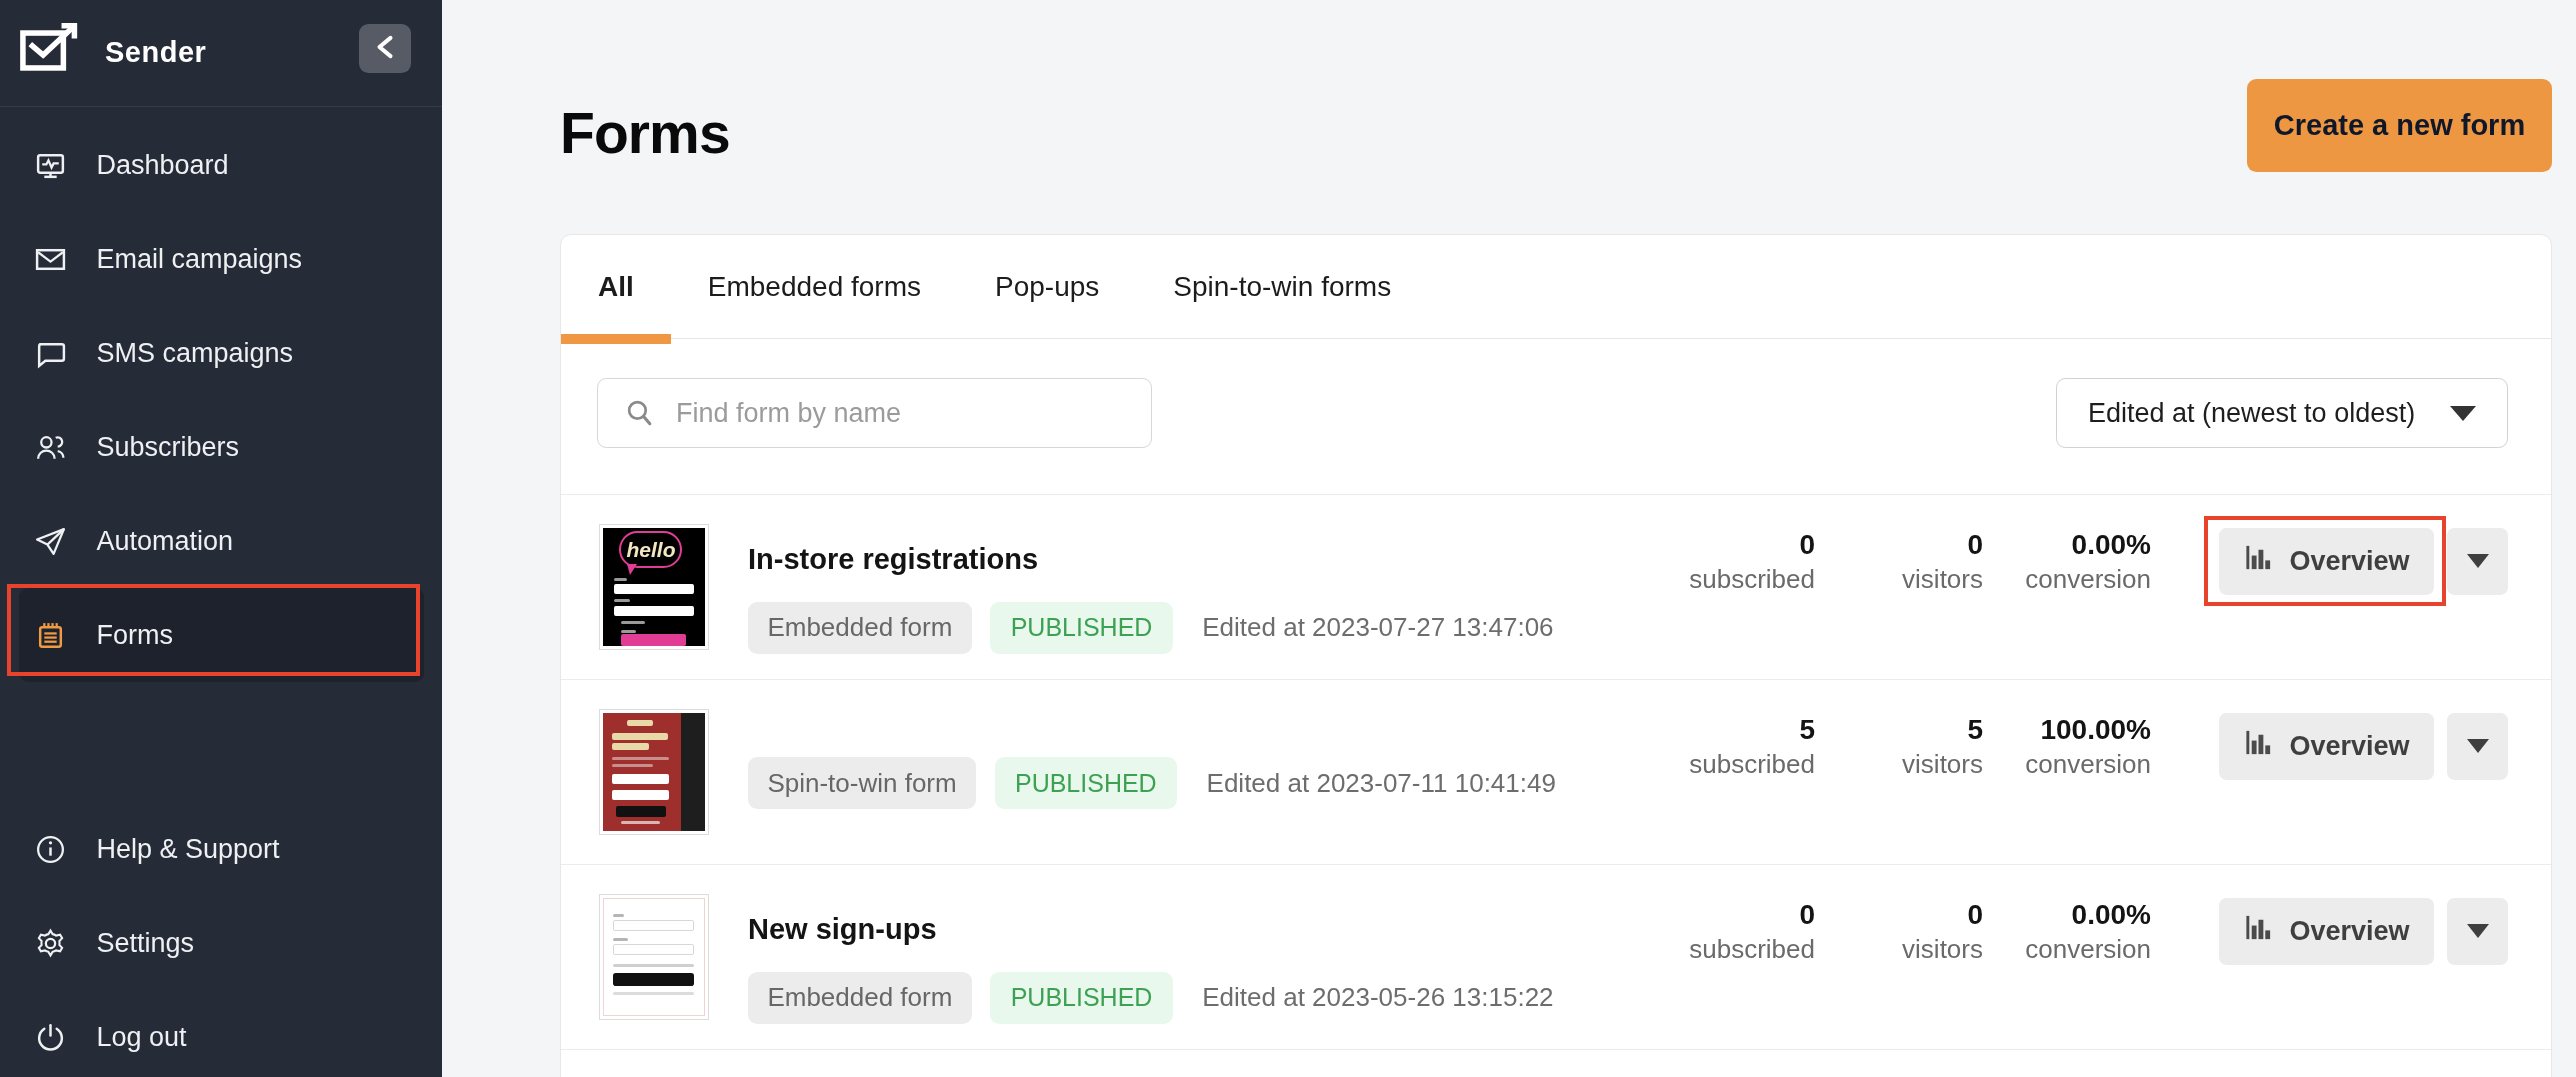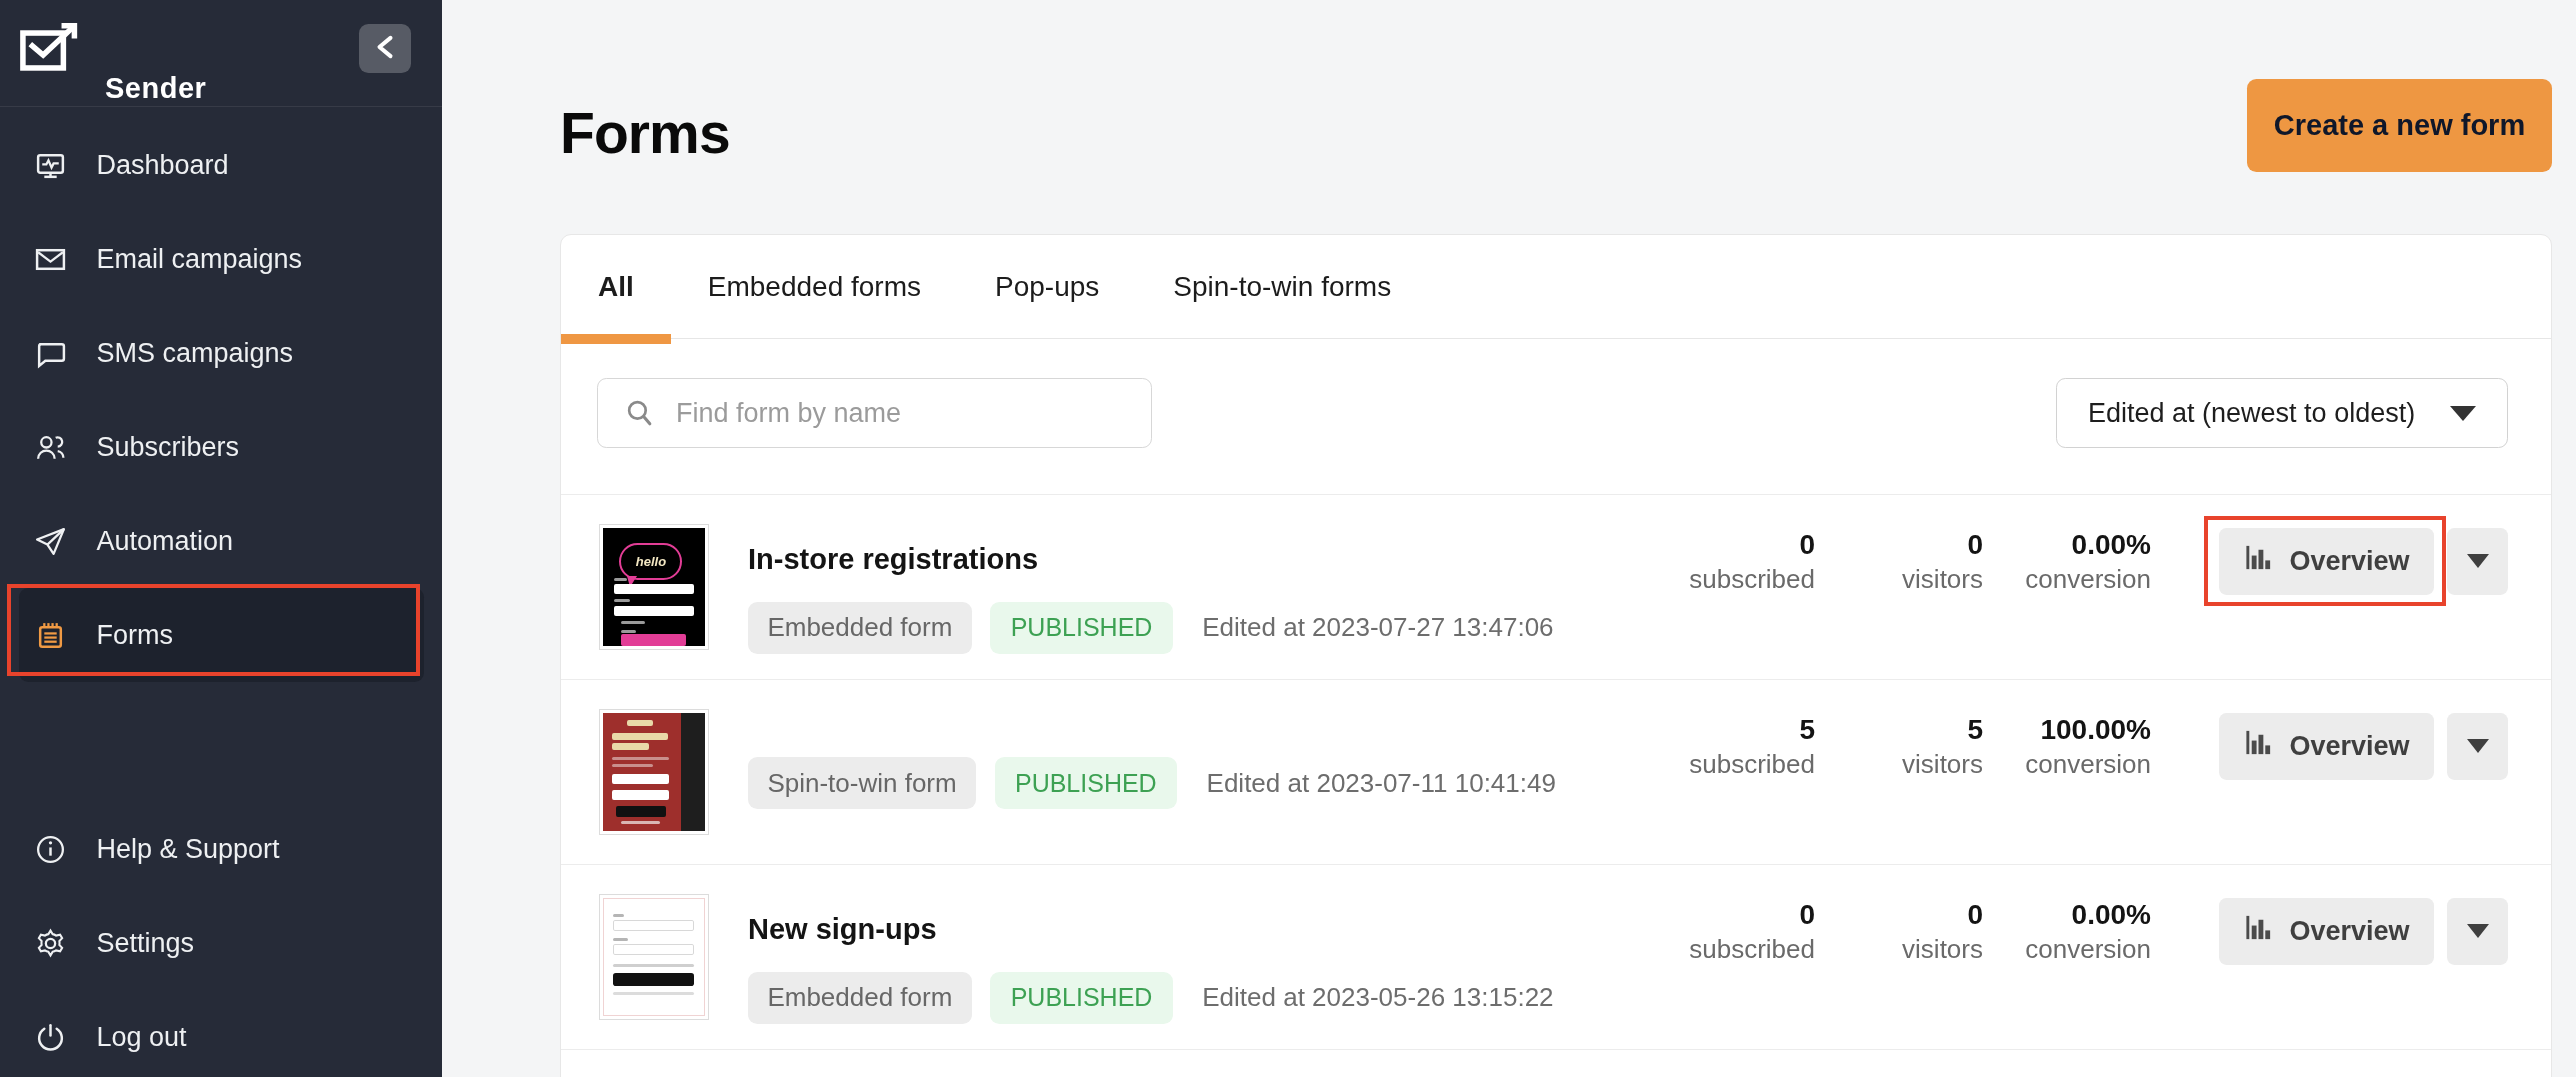--- a/index.html
+++ b/index.html
@@ -6,21 +6,21 @@
   html,body { width:2576px; height:1077px; overflow:hidden;
               font-family:"Liberation Sans", sans-serif; background:#f4f5f6; }
 
   
   .sidebar { position:absolute; left:0; top:0; width:442px; height:1077px;
              background:#262b38; color:#e9ebee; }
   .sb-header { position:relative; height:107px;
                border-bottom:1.9px solid rgba(255,255,255,0.08); }
   .logo { position:absolute; left:18.5px; top:22px; }
   .brand { position:absolute; left:105px; top:0; height:104px; line-height:104px;
-           font-size:29px; font-weight:700; color:#ffffff; letter-spacing:0.5px;margin-top:36px; }
+           font-size:29px; font-weight:700; color:#ffffff; letter-spacing:0.5px; }
   .collapse-btn { position:absolute; left:359px; top:24px; width:52px; height:49px;
                   background:#575b65; border-radius:9.3px; display:flex;
                   align-items:center; justify-content:center; cursor:pointer; }
   .sb-nav { position:absolute; top:118px; left:0; width:100%; }
   .sb-footer { position:absolute; top:802px; left:0; width:100%; }
   .sb-item { height:94px; margin:0 18.5px; padding-left:15px; border-radius:9.3px;
              display:flex; align-items:center; gap:30px; font-size:27px;
              color:#eef0f2; position:relative; cursor:pointer; }
   .sb-item .ic { width:33px; height:33px; flex:0 0 33px; display:flex;
                  align-items:center; justify-content:center; }
@@ -94,23 +94,23 @@
                     border:4.6px solid #e8432c; pointer-events:none; }
   .caret-btn { width:61px; height:67px; background:#ececec; border:none;
                border-radius:7.4px; margin-left:13px; display:flex; align-items:center;
                justify-content:center; cursor:pointer; transform:translateY(-26px); }
   .caret-btn .caret-sm { border-left:11px solid transparent;
                          border-right:11px solid transparent;
                          border-top:14px solid #3f3f3f; width:0; height:0; }
 
   
   .art-instore { background:#000; }
-  .bubble { position:absolute; left:16.7px; top:15px; width:63px; height:37px;
+  .bubble { position:absolute; left:16.7px; top:3px; width:63px; height:37px;
             border:2.8px solid #e23d96; border-radius:20.4px; color:#f3e7c3;
-            font-size:13px; font-style:italic; font-weight:700; text-align:center;
+            font-size:21px; font-style:italic; font-weight:700; text-align:center;
             line-height:33px; }
   .bubble::after { content:''; position:absolute; left:5.6px; bottom:-9.3px; width:0;
                    height:0; border-left:3.7px solid transparent;
                    border-right:7.4px solid transparent; border-top:11px solid #e23d96; }
   .mini-bar { position:absolute; background:#fff; border-radius:1.9px; }
   .mini-label { position:absolute; background:#9a9a9a; height:3.7px; border-radius:1.9px; }
   .mini-btn-pink { position:absolute; background:#e23d96; border-radius:1.9px; }
   .art-spin { background:#9e2f2c; }
   .art-spin .blackcol { position:absolute; right:0; top:0; width:24px; height:100%;
                         background:#1e1e1e; }

